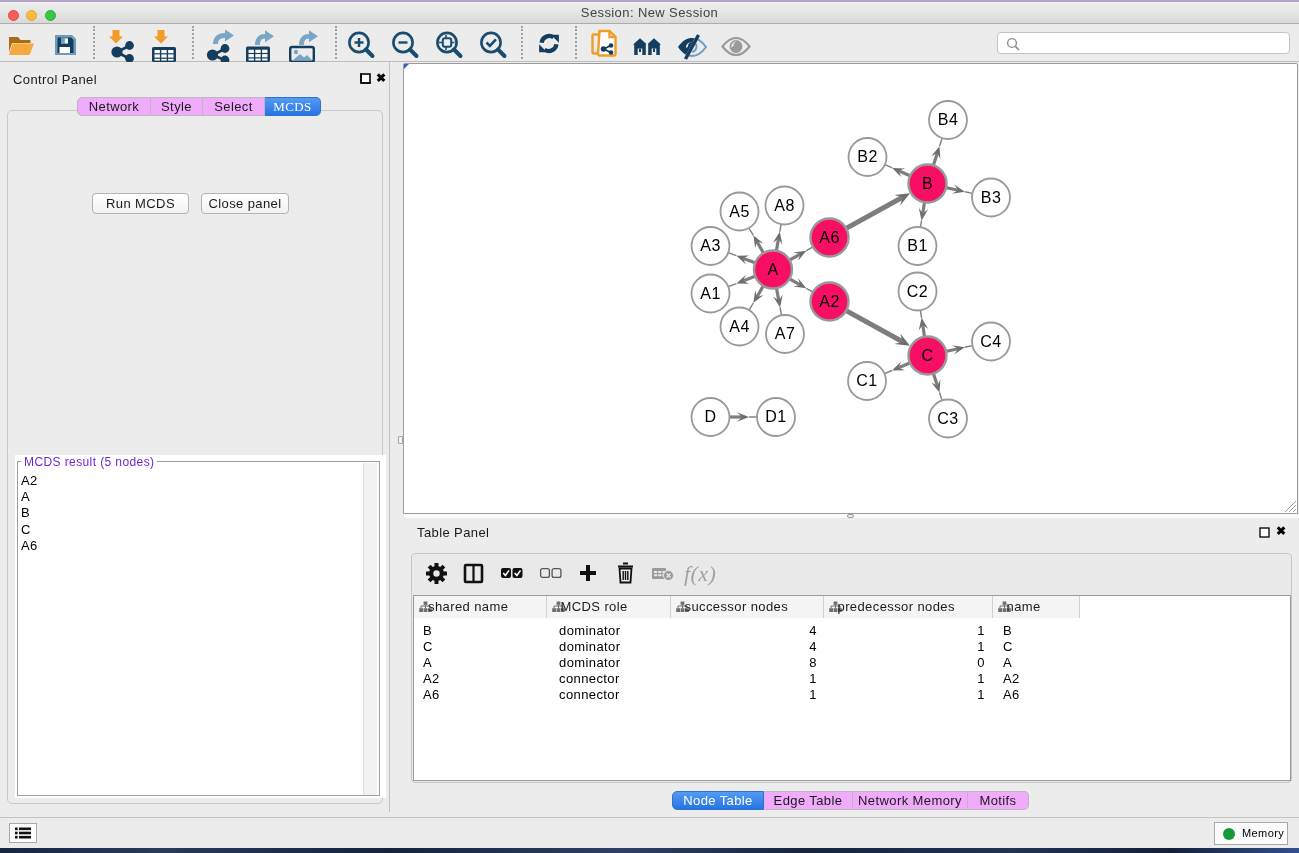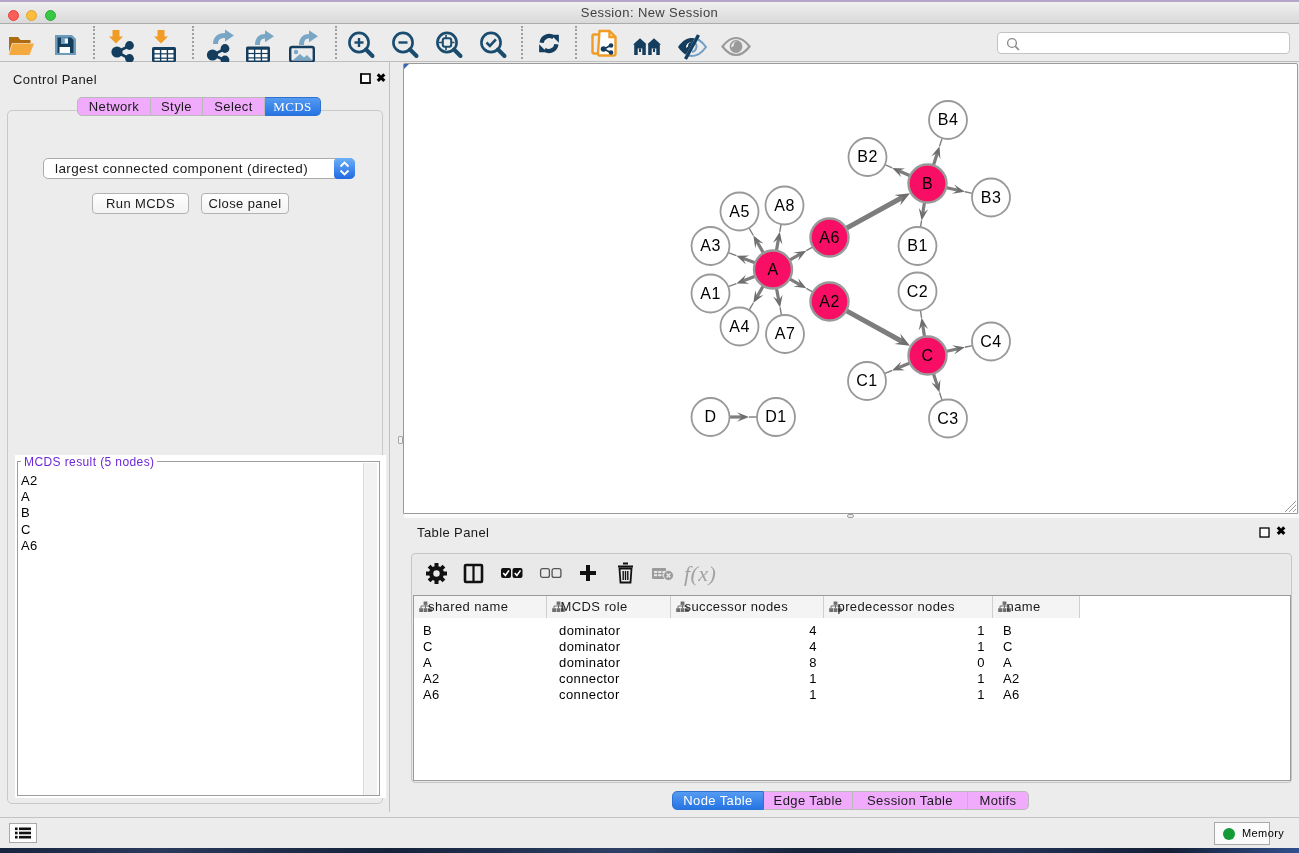--- a/index.html
+++ b/index.html
@@ -53,21 +53,21 @@
 #ttable { left:413px; top:595px; width:878px; height:186px; background:#fff; border:1px solid #9b9b9b; }
 .thead { position:absolute; top:0; height:22px; background:#f4f4f4; border-right:1px solid #cfcfcf;
   font-size:13px; color:#1a1a1a; }
 .thead .txt { position:absolute; width:100%; line-height:22px; padding-left:14px; }
 .trow { position:absolute; font-size:13px; color:#000; height:16px; line-height:16px; }
 
 #btabs { left:672px; top:791px; }
 
 #statusbar { left:0; top:817px; width:1299px; height:31px; background:#ececec; border-top:1px solid #c3c3c3; }
 #listbtn { left:9px; top:823px; width:28px; height:20px; background:#fdfdfd; border:1px solid #a9a9a9; }
-#membtn { left:1214px; top:822px; width:56px; height:23px; background:#fbfbfb; border:1px solid #a9a9a9;
+#membtn { left:1214px; top:822px; width:74px; height:23px; background:#fbfbfb; border:1px solid #a9a9a9;
   font-size:11px; color:#000; }
 #deskstrip { left:0; top:848px; width:1299px; height:5px; background:linear-gradient(90deg,#17243e 0%,#2a3a5c 12%,#15223a 30%,#2e4066 48%,#16233b 62%,#223254 78%,#141f36 90%,#31508e 100%); }
 </style>
 </head>
 <body>
 <div id="topstrip" class="abs"></div>
 <div id="titlebar" class="abs">
   <div class="title">Session: New Session</div>
   <div class="tl abs" style="left:8px;top:7.5px;width:11px;height:11px;background:#f95f58;border:0.5px solid #e4453f;"></div>
   <div class="tl abs" style="left:26px;top:7.5px;width:11px;height:11px;background:#fcbd3f;border:0.5px solid #e0a431;"></div>
@@ -249,28 +249,20 @@
     <path d="M2,1 h8 v8" fill="none" stroke="#9a9a9a" stroke-width="2"></path>
     <rect x="1" y="1" width="9" height="9" fill="none" stroke="#000" stroke-width="1.3"></rect>
   </svg>
   <div class="abs" style="left:376px;top:9px;font-size:12px;font-weight:bold;">✖</div>
   <div id="cpcontent" class="abs"></div>
   <div class="tabs abs" style="left:77px;top:35px;">
     <div class="tab first" style="width:74px;">Network</div>
     <div class="tab" style="width:52px;">Style</div>
     <div class="tab" style="width:62px;">Select</div>
     <div class="tab last sel" style="width:56px;font-family:Liberation Serif, serif;">MCDS</div>
-  </div>
-  <div id="combo" class="abs">largest connected component (directed)
-    <div class="stepper">
-      <svg width="21" height="21" viewBox="0 0 21 21">
-        <path d="M6.5,8.5 L10.5,4.5 L14.5,8.5" fill="none" stroke="#fff" stroke-width="1.8"></path>
-        <path d="M6.5,12.5 L10.5,16.5 L14.5,12.5" fill="none" stroke="#fff" stroke-width="1.8"></path>
-      </svg>
-    </div>
   </div>
   <div class="btn abs" style="left:92px;top:131px;width:97px;">Run MCDS</div>
   <div class="btn abs" style="left:201px;top:131px;width:88px;">Close panel</div>
   <div id="mcdswhite" class="abs"></div>
   <div id="mcdsbox" class="abs"></div>
   <div id="mcdsscroll" class="abs"></div>
   <div id="mcdslabel" class="abs">MCDS result (5 nodes)</div>
   <div id="mcdslist" class="abs">A2<br>A<br>B<br>C<br>A6</div>
 </div>
 
@@ -533,21 +525,21 @@
 <div class="trow" style="left:589px;top:74.5px;">A2</div>
 <div class="trow" style="left:9px;top:90.5px;">A6</div>
 <div class="trow" style="left:145px;top:90.5px;">connector</div>
 <div class="trow" style="left:256px;top:90.5px;width:147px;text-align:right;">1</div>
 <div class="trow" style="left:409px;top:90.5px;width:162px;text-align:right;">1</div>
 <div class="trow" style="left:589px;top:90.5px;">A6</div>
 </div>
 <div class="tabs abs" id="btabs" style="top:791px;">
   <div class="tab first sel" style="width:92px;">Node Table</div>
   <div class="tab" style="width:89px;">Edge Table</div>
-  <div class="tab" style="width:115px;">Session Table</div>
+  <div class="tab" style="width:115px;">Network Memory</div>
   <div class="tab last" style="width:61px;">Motifs</div>
 </div>
 
 <div id="statusbar" class="abs"></div>
 <div id="listbtn" class="abs">
   <svg width="26" height="18" viewBox="0 0 26 18" style="position:absolute;left:0;top:0">
     <g fill="#111">
       <rect x="5" y="3.5" width="2.6" height="2.6"></rect>
         <rect x="9" y="3.5" width="12" height="2.6"></rect>
       <rect x="5" y="7.7" width="2.6" height="2.6"></rect>

